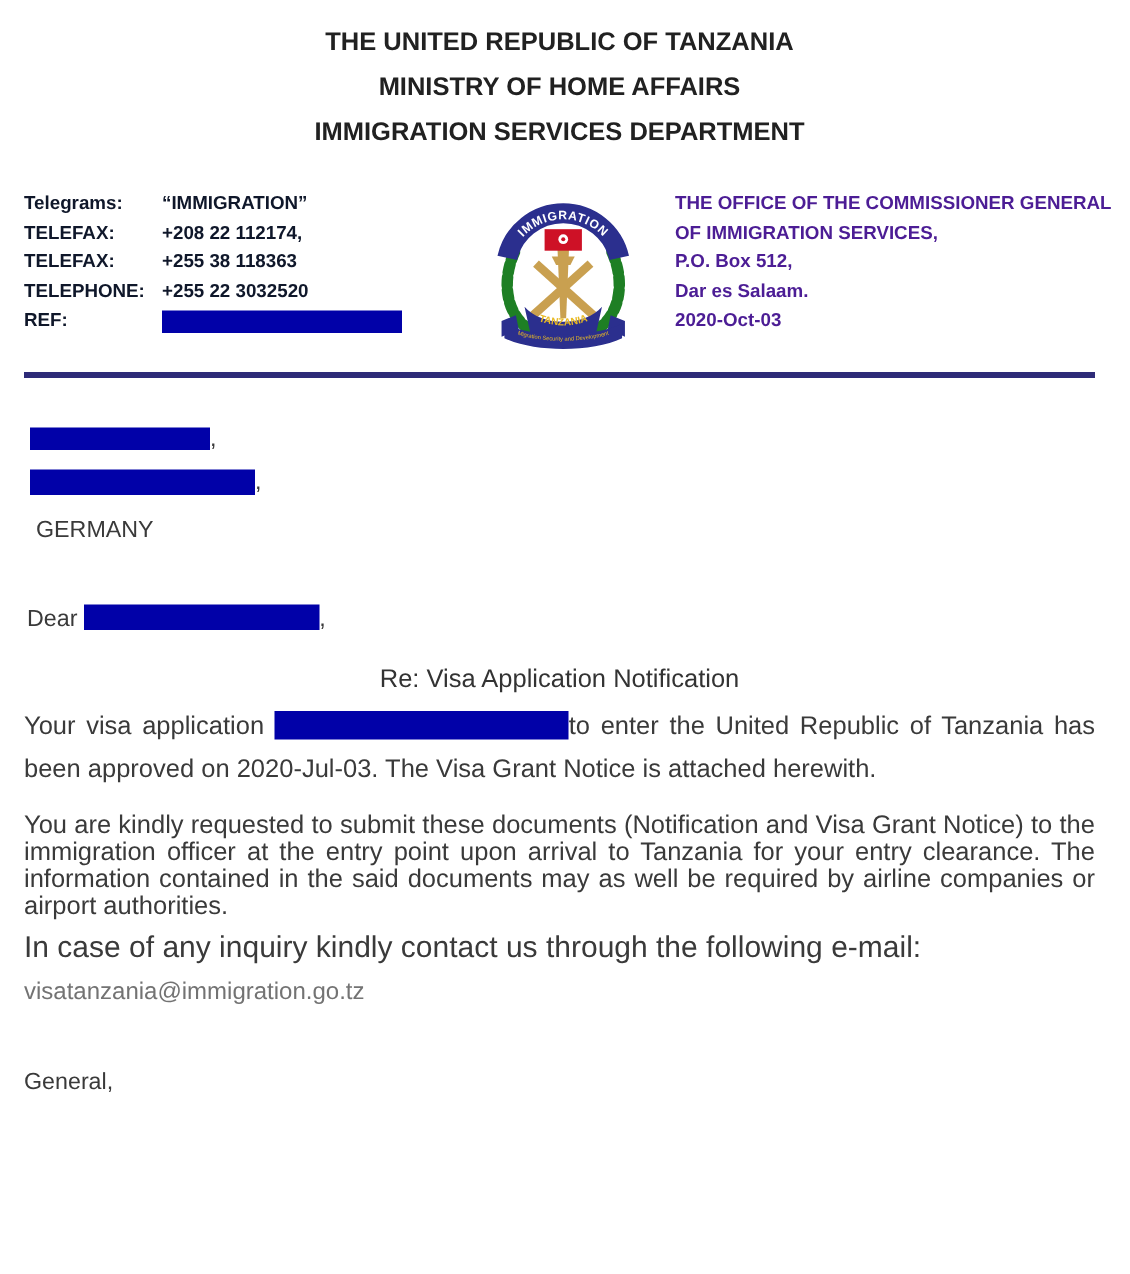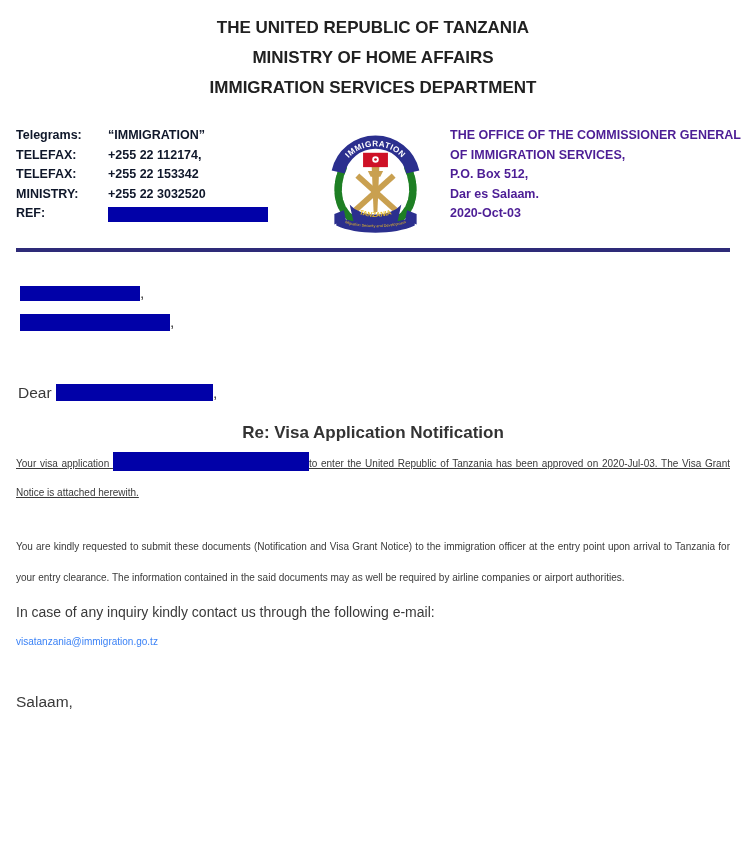--- a/index.html
+++ b/index.html
@@ -25,27 +25,27 @@
   
   .addr{margin-top:32px;padding-left:4px;font-size:15.5px;}
   .addr-line{height:29px;line-height:17px;}
   .redact-a1{width:120px;height:15px;vertical-align:middle;}
   .redact-a2{width:150px;height:17px;vertical-align:middle;}
   .country{line-height:17px;margin-top:3px;padding-left:4px;color:#3a3a3a;}
   
   .salute{margin-top:36px;padding-left:2px;font-size:15.5px;line-height:30px;}
   .redact-dear{width:157px;height:17px;vertical-align:middle;margin-bottom:2px;}
   
-  .subject{margin-top:10px;text-align:center;font-weight:bold;font-size:17px;line-height:30px;color:#333;}
+  .subject{margin-top:10px;text-align:center;font-weight:normal;font-size:17px;line-height:30px;color:#333;}
   
-  .p1{margin-top:1px;font-size:10px;line-height:29px;text-align:justify;text-decoration:underline;}
+  .p1{margin-top:1px;font-size:17px;line-height:29px;text-align:justify;}
   .redact-p1{width:196px;height:19px;vertical-align:-4px;}
-  .p2{margin-top:24px;font-size:10px;line-height:31px;text-align:justify;}
-  .p3{margin-top:4px;font-size:14px;line-height:30px;}
-  .email{color:#3b82f6;text-decoration:none;font-size:10px;line-height:30px;display:inline-block;text-align:center;}
+  .p2{margin-top:14px;font-size:17px;line-height:18px;text-align:justify;}
+  .p3{margin-top:4px;font-size:20px;line-height:30px;}
+  .email{color:#737373;text-decoration:none;font-size:16px;line-height:30px;display:inline-block;text-align:center;}
   .regards{margin-top:30px;font-size:15.5px;line-height:30px;}
   .signature{margin-top:46px;text-align:center;font-weight:bold;font-size:17px;line-height:22px;color:#15803d;}
 </style>
 </head>
 <body>
 
 <div class="page">
 
   
   <div class="hdr">
@@ -57,28 +57,28 @@
   
   <div class="letterhead">
 
     <div>
       <div class="crow">
         <span class="clabel">Telegrams:</span>
         <span class="cvalue">“IMMIGRATION”</span>
       </div>
       <div class="crow">
         <span class="clabel">TELEFAX:</span>
-        <span class="cvalue">+255 22 112174,</span>
+        <span class="cvalue">+208 22 112174,</span>
       </div>
       <div class="crow">
         <span class="clabel">TELEFAX:</span>
-        <span class="cvalue">+255 22 153342</span>
+        <span class="cvalue">+255 38 118363</span>
       </div>
       <div class="crow">
-        <span class="clabel">MINISTRY:</span>
+        <span class="clabel">TELEPHONE:</span>
         <span class="cvalue">+255 22 3032520</span>
       </div>
       <div class="crow">
         <span class="clabel">REF:</span>
         <span class="redact redact-ref"></span>
       </div>
     </div>
 
     <div class="logo-wrap">
 
@@ -129,20 +129,21 @@
     </div>
   </div>
 
   
   <div class="rule"></div>
 
   
   <div class="addr">
     <div class="addr-line"><span class="redact redact-a1"></span><span>,</span></div>
     <div class="addr-line"><span class="redact redact-a2"></span><span>,</span></div>
+    <div class="country">GERMANY</div>
   </div>
 
   
   <div class="salute">
     <span>Dear </span><span class="redact redact-dear"></span><span>,</span>
   </div>
 
   
   <div class="subject">Re: Visa Application Notification</div>
 
@@ -152,16 +153,16 @@
   </div>
 
   
   <div class="p2">You are kindly requested to submit these documents (Notification and Visa Grant Notice) to the immigration officer at the entry point upon arrival to Tanzania for your entry clearance. The information contained in the said documents may as well be required by airline companies or airport authorities.</div>
 
   
   <div class="p3">In case of any inquiry kindly contact us through the following e-mail:</div>
   <a href="#" class="email">visatanzania@immigration.go.tz</a>
 
   
-  <div class="regards">Salaam,</div>
+  <div class="regards">General,</div>
   <div class="signature">Commissioner General of Immigration</div>
 
 </div>
 
 </body></html>

